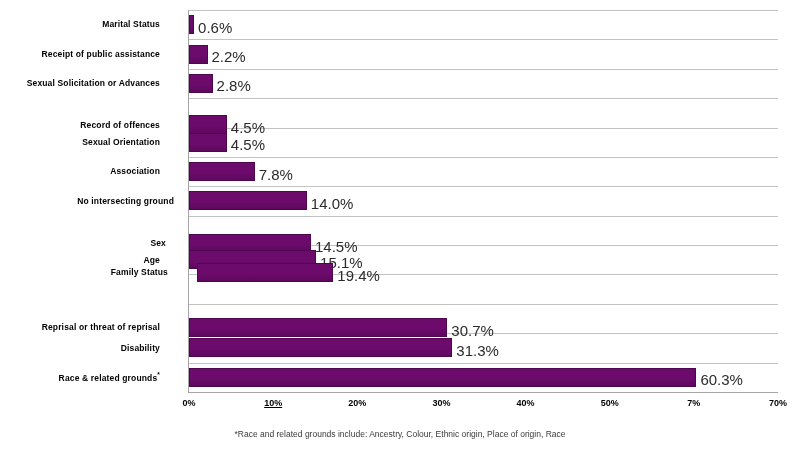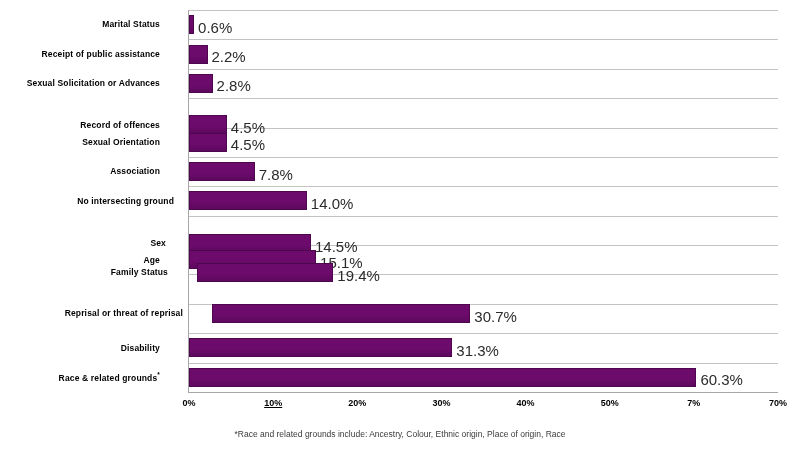--- a/index.html
+++ b/index.html
@@ -199,21 +199,21 @@
         <div class="row" style="top: 235.077px; height: 29.3846px;">
           <div class="cat-label">Age</div>
           <div class="bar" title="Age 15.1%" style="width: 127.056px; top: 5.19231px;"></div>
           <div class="bar-value" style="left: 131.056px; top: 9.69231px;">15.1%</div>
         </div>
         <div class="row" style="top: 248px; height: 29.3846px; margin-left: 8px;">
           <div class="cat-label">Family Status</div>
           <div class="bar" title="Family Status 16.2%" style="width: 136.311px; top: 5.19231px;"></div>
           <div class="bar-value" style="left: 140.311px; top: 9.69231px;">19.4%</div>
         </div>
-        <div class="row" style="top: 289px; height: 29.3846px; margin-left: 23px;">
+        <div class="row" style="top: 303px; height: 29.3846px;">
           <div class="cat-label">Reprisal or threat of reprisal</div>
           <div class="bar" title="Reprisal or threat of reprisal 30.7%" style="width: 258.319px; top: 5.19231px;"></div>
           <div class="bar-value" style="left: 262.319px; top: 9.69231px;">30.7%</div>
         </div>
         <div class="row" style="top: 323.231px; height: 29.3846px;">
           <div class="cat-label">Disability</div>
           <div class="bar" title="Disability 31.3%" style="width: 263.367px; top: 5.19231px;"></div>
           <div class="bar-value" style="left: 267.367px; top: 9.69231px;">31.3%</div>
         </div>
         <div class="row" style="top: 352.615px; height: 29.3846px;">

